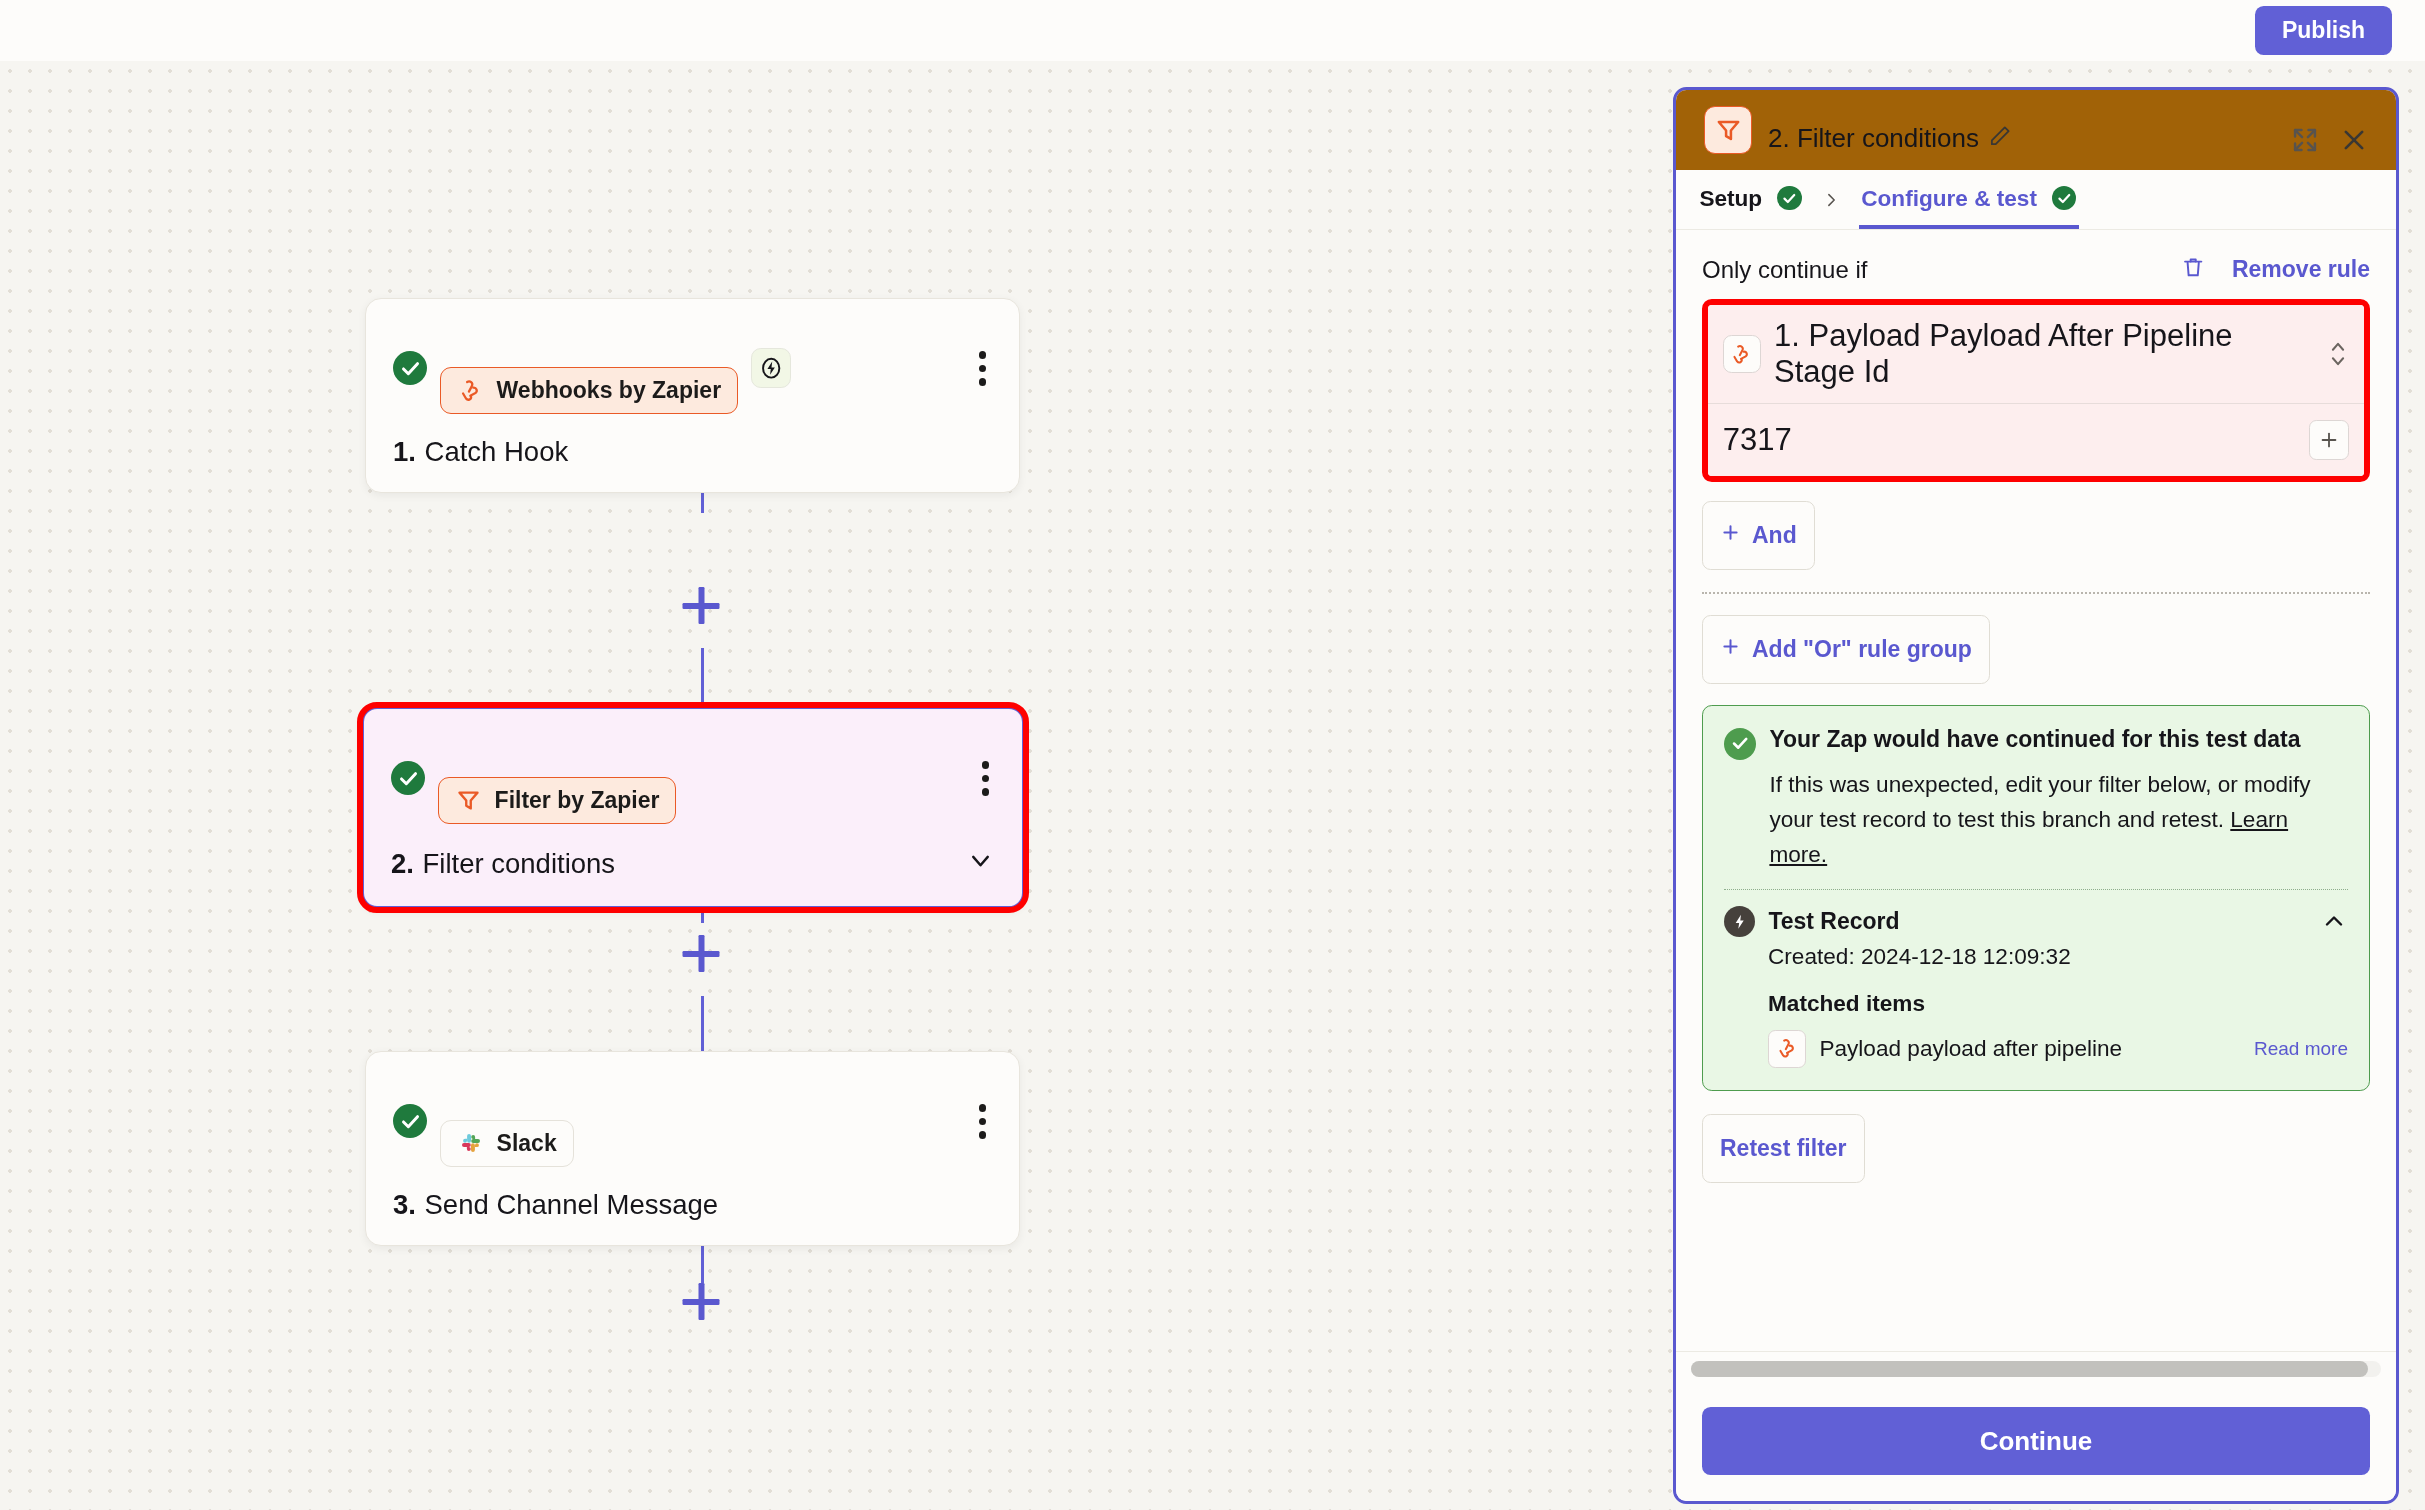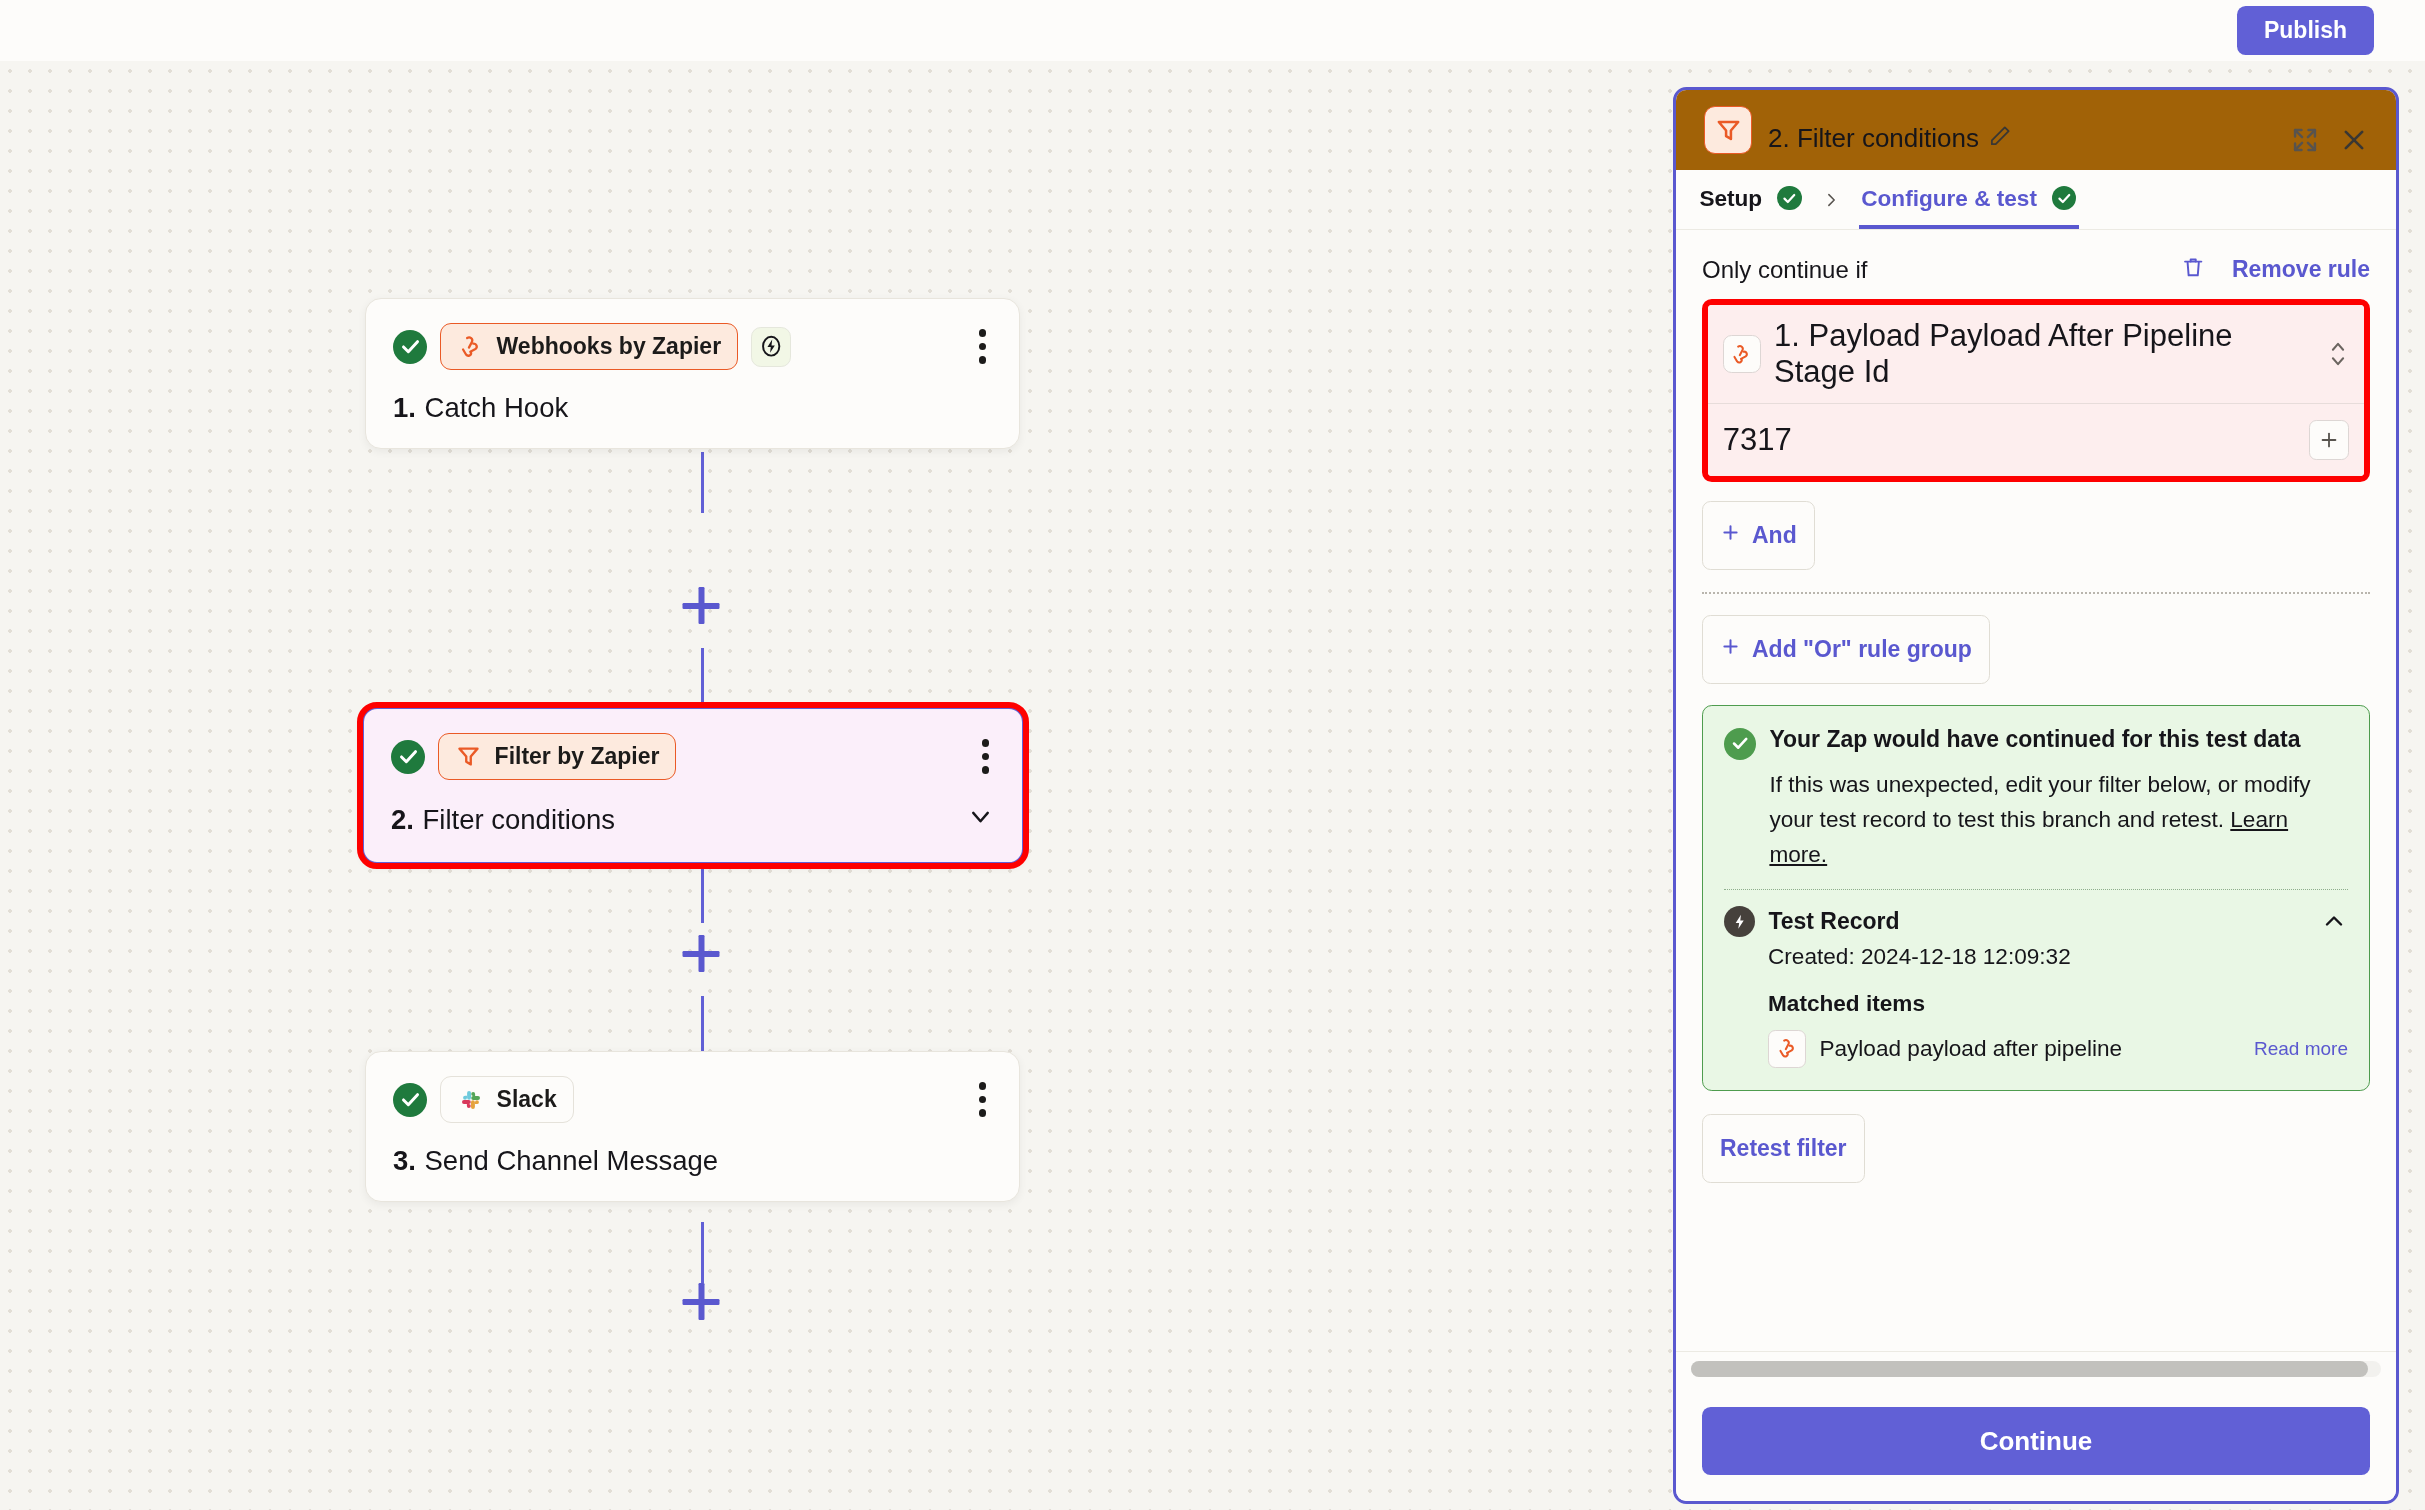--- a/index.html
+++ b/index.html
@@ -8,21 +8,21 @@
     font-family: "Liberation Sans", sans-serif;
     background: #f6f5f1;
     overflow: hidden;
   }
 
   
   #topbar {
     position: absolute; left: 0; top: 0; width: 2426px; height: 61px;
     background: #fdfcfa;
     display: flex; align-items: center; justify-content: flex-end;
-    padding-right: 52px;
+    padding-right: 34px;
     z-index: 30;
   }
   #publish-btn {
     background: #6160d6; color: #ffffff;
     border: none; border-radius: 8.6px;
     font-size: 23px; font-weight: 700;
     padding: 11px 27px;
     font-family: "Liberation Sans", sans-serif;
     cursor: pointer;
   }
@@ -51,20 +51,21 @@
     background: #1f7a3d; flex: 0 0 auto;
     display: flex; align-items: center; justify-content: center;
   }
   .check-badge svg { width: 21px; height: 21px; }
   .app-chip {
     display: flex; align-items: center; gap: 12.2px;
     border-radius: 11px;
     padding: 8.6px 16px;
     font-size: 23px; font-weight: 700; color: #1c1b1a;
     white-space: nowrap;
+    margin-top: 44px;
   }
   .app-chip.orange { background: #fdeade; border: 1.2px solid #ea5a26; }
   .app-chip.plain  { background: #fdfcfa; border: 1.2px solid #e5e2da; }
   .app-chip .glyph { width: 27px; height: 27px; flex: 0 0 auto; display:flex; align-items:center; justify-content:center;}
   .bolt-chip {
     width: 40px; height: 40px; border-radius: 9.8px;
     background: #f2f7e6; border: 1.2px solid #e5e7dc;
     display: flex; align-items: center; justify-content: center;
     flex: 0 0 auto;
   }

